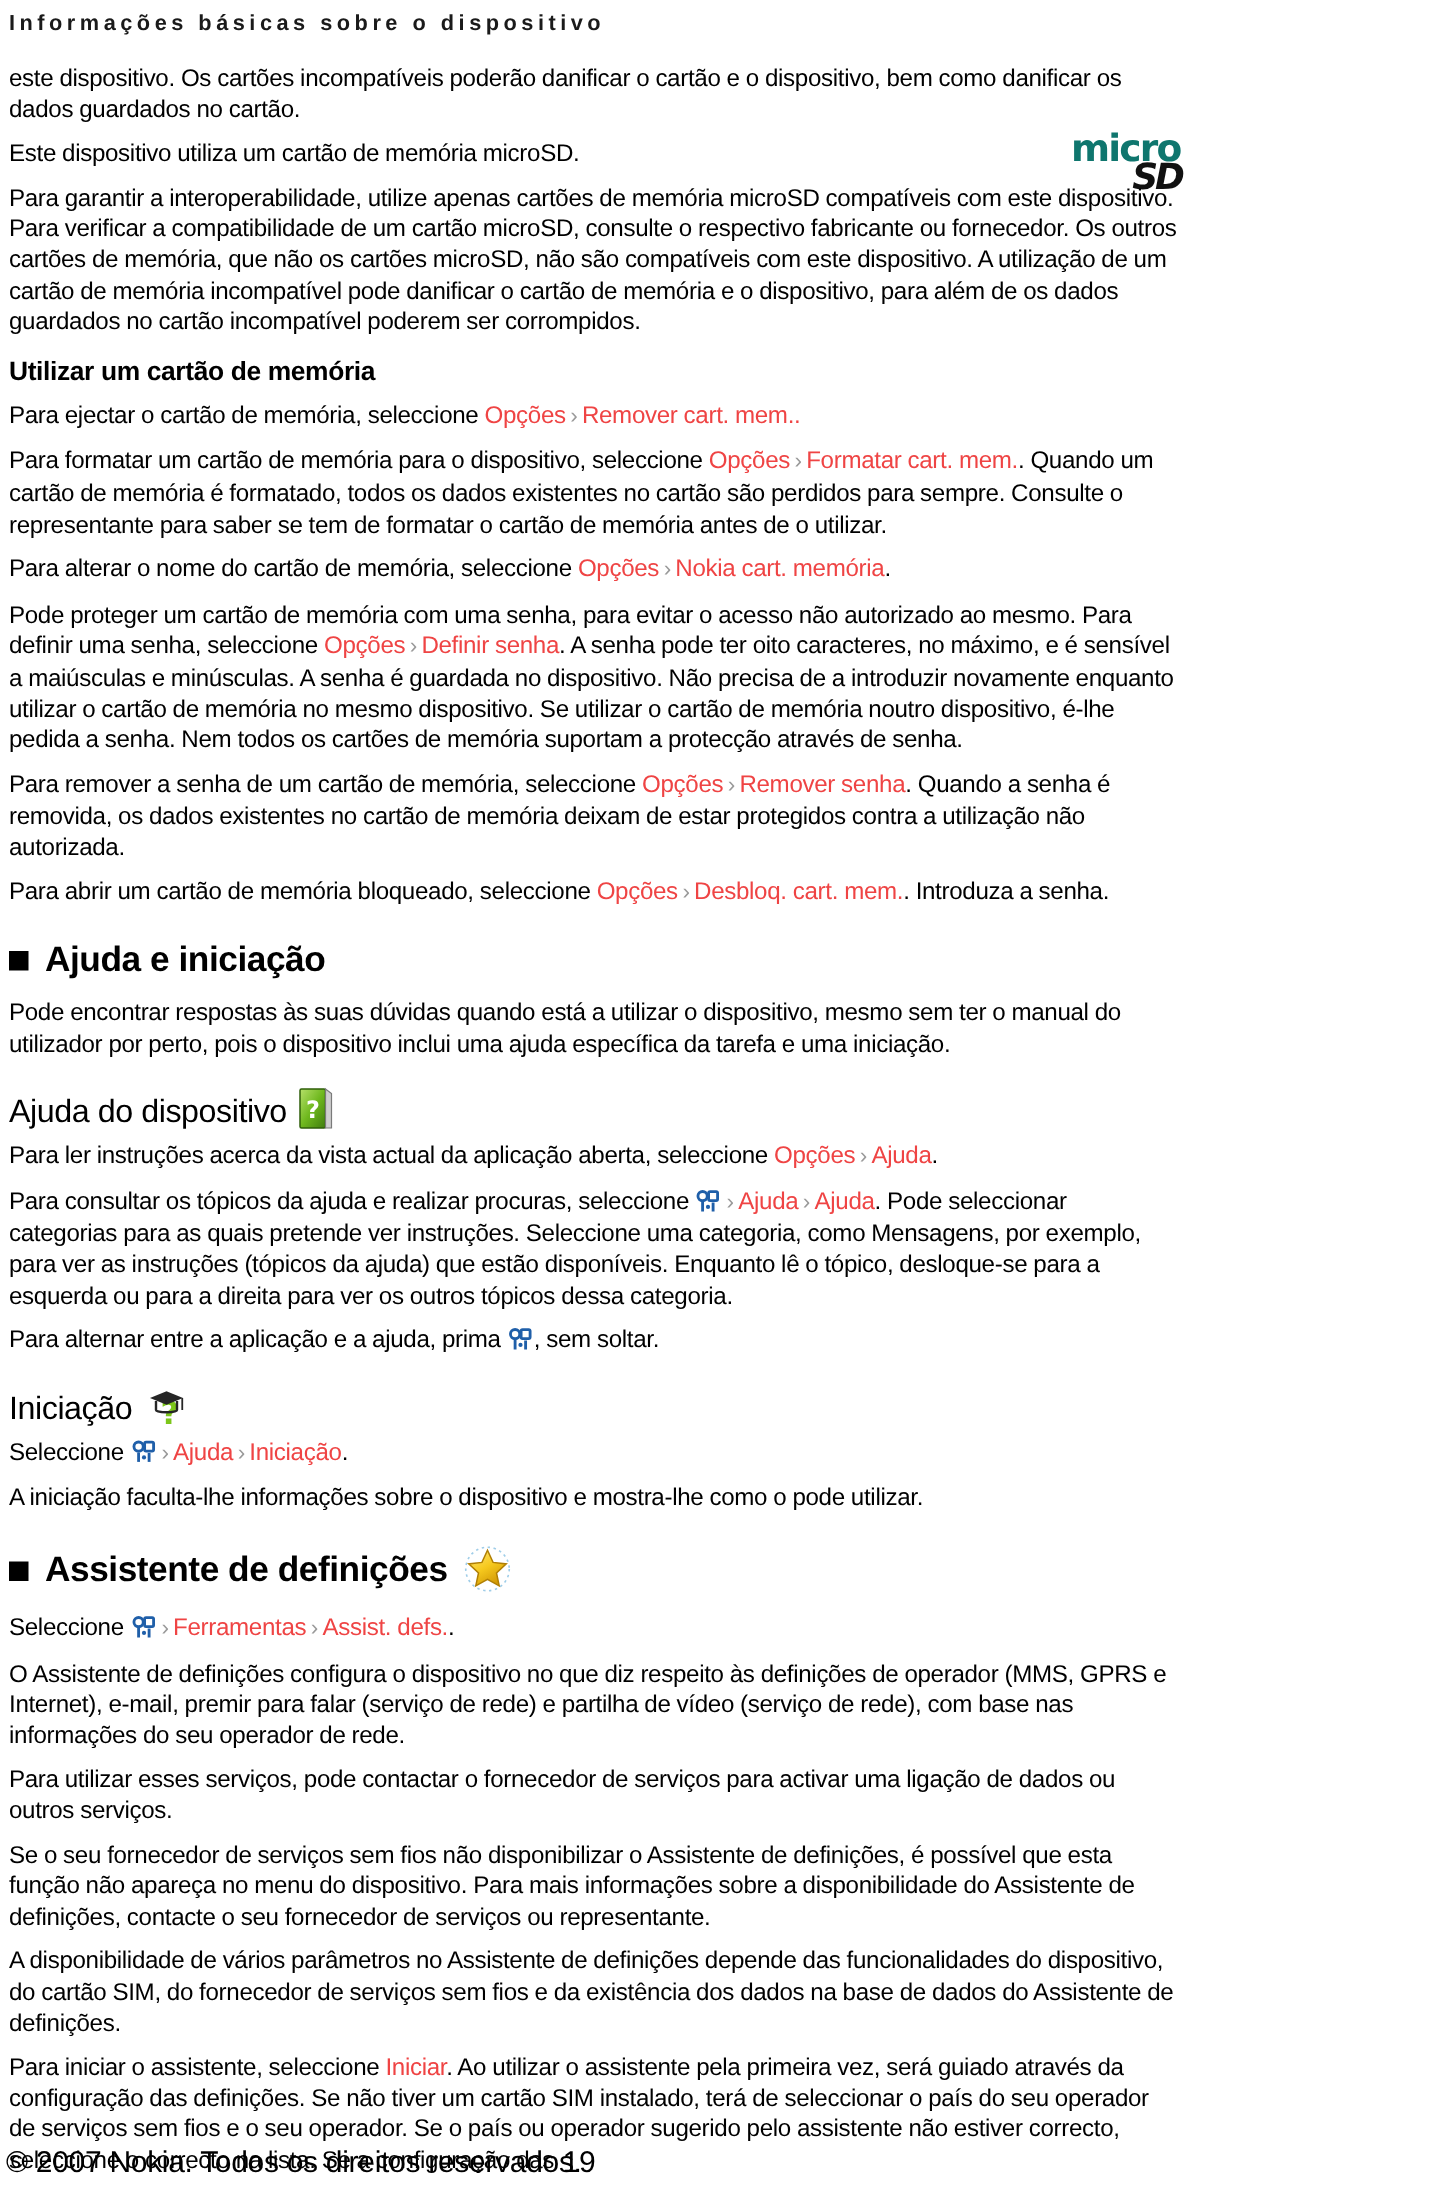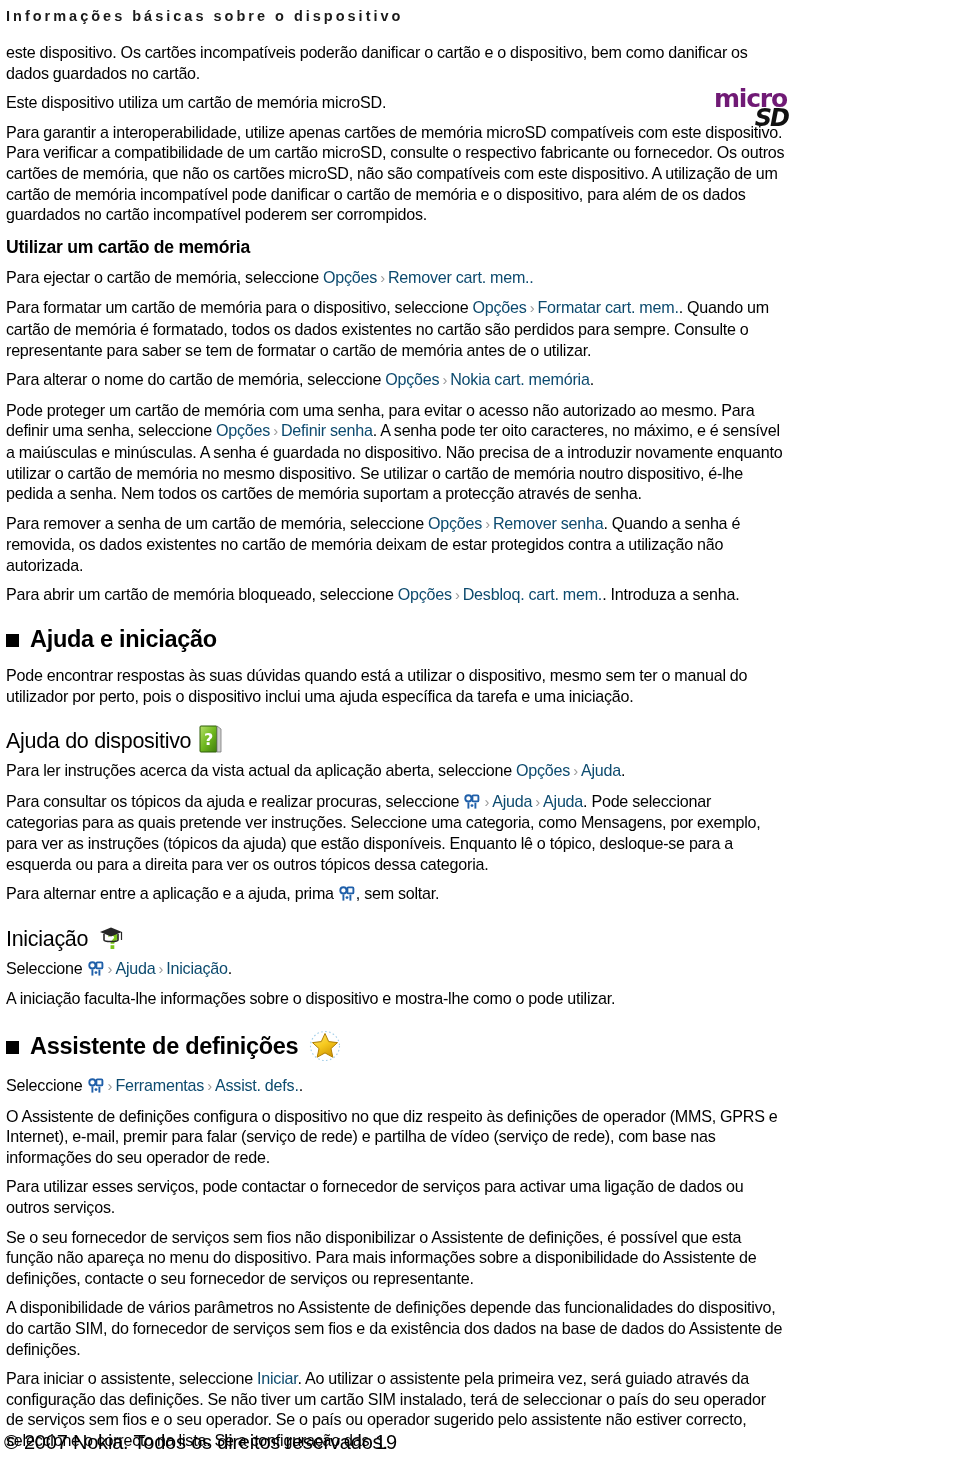--- a/index.html
+++ b/index.html
@@ -45,21 +45,21 @@
     margin: 4px 0 9px 0;
     font-size: 16.1px;
     line-height: 20.6px;
     letter-spacing: -0.22px;
     text-align: left;
     word-spacing: -0.2px;
     color: #000;
   }
 
   .lnk {
-    color: #0c4a6e;
+    color: #ef4444;
     white-space: nowrap;
   }
   .sep {
     color: #9a9a9a;
     font-size: 15px;
     padding: 0 3px;
     font-weight: 400;
   }
 
   
@@ -110,21 +110,21 @@
     top: 88px;
     width: 78px;
     height: 46px;
     font-family: "DejaVu Sans", sans-serif;
   }
   .microsd-logo .mtop {
     font-size: 25px;
     font-weight: 700;
     letter-spacing: -1.2px;
     line-height: 22px;
-    color: #701a75;
+    color: #0f766e;
     display: block;
     text-align: left;
   }
   .microsd-logo .mbot {
     display: block;
     text-align: right;
     font-size: 24px;
     font-weight: 700;
     font-style: italic;
     line-height: 20px;

